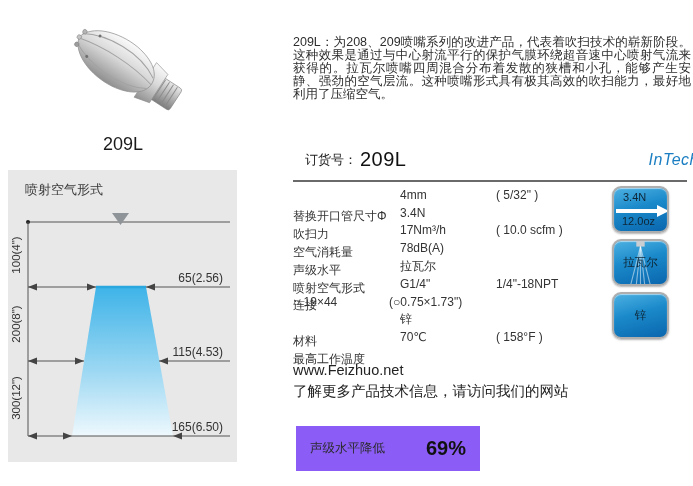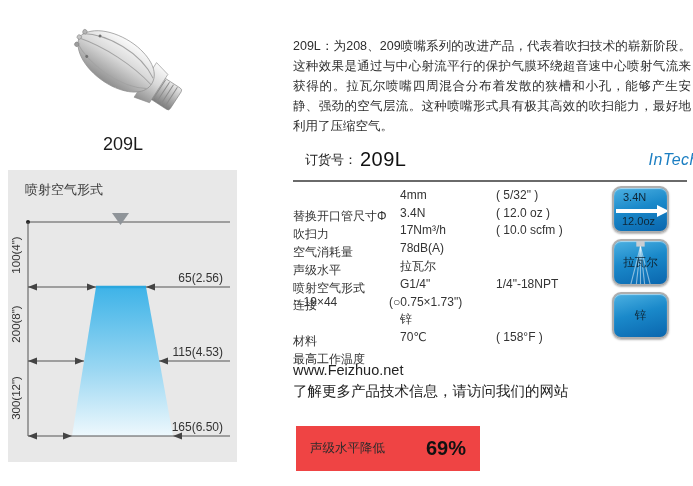--- a/index.html
+++ b/index.html
@@ -14,21 +14,21 @@
 
   .diagram-panel { position:absolute; left:8px; top:170px; width:229px; height:292px;
                    background:#e8e8e8; }
   .diagram-title { position:absolute; left:17px; top:11px; font-size:13px; color:#3a3a3a; }
   .diagram-svg { position:absolute; left:0; top:0; width:229px; height:292px; }
   .diagram-svg text { font-family:"Liberation Sans","DejaVu Sans",sans-serif; }
 
   
   .right-col { position:absolute; left:293px; top:0; width:400px; height:486px; }
   .description { position:absolute; top:36px; left:0; width:398px; font-size:12.5px;
-                 line-height:20px; color:#2d2d2d; text-align:justify; }
+                 line-height:13px; color:#2d2d2d; text-align:justify; }
 
   .order-row { position:absolute; top:148px; left:12px; width:394px; display:flex;
                align-items:center; }
   .order-label { font-size:13px; color:#222; }
   .order-number { font-size:20px; color:#111; margin-left:3px; letter-spacing:0.5px; }
   .brand { margin-left:auto; font-style:italic; font-weight:normal; font-size:16px;
            color:#1b7ec2; letter-spacing:0.5px; }
   .rule { position:absolute; top:180px; left:0; width:394px; border-top:2px solid #6a6a6a; }
 
   .spec-table { position:absolute; top:186px; left:0; width:315px; }
@@ -47,21 +47,21 @@
   .badge-line2 { position:absolute; bottom:4px; left:8px; font-size:11px; }
   .badge-arrow { position:absolute; top:17px; left:2px; }
   .badge-spray { position:absolute; inset:0; }
   .badge-label { position:absolute; inset:0; display:flex; align-items:center;
                  justify-content:center; font-size:11.5px; }
 
   .website { position:absolute; top:360px; left:0; font-size:14.5px; line-height:21px;
              color:#222; }
 
   .stats { position:absolute; top:426px; left:3px; display:flex; gap:12px; }
-  .stat-box { width:184px; height:45px; background:#ef4444; display:flex;
+  .stat-box { width:184px; height:45px; background:#8b5cf6; display:flex;
               align-items:center; justify-content:space-between; padding:0 14px; }
   .stat-label { font-size:12.5px; color:#2b2b2b; }
   .stat-value { font-size:20px; color:#111; font-weight:600; }
 </style>
 </head>
 <body>
 
 <div class="page">
 
   <svg class="product-img" viewBox="0 0 160 128">
@@ -160,21 +160,20 @@
 
     <div class="spec-table">
       <div class="spec-row">
         <span class="spec-label">替换开口管尺寸Φ</span>
         <span class="spec-value">4mm</span>
         <span class="spec-alt">( 5/32" )</span>
       </div>
       <div class="spec-row">
         <span class="spec-label">吹扫力</span>
         <span class="spec-value">3.4N</span>
-        <span class="spec-alt">( 12.0 oz )</span>
       </div>
       <div class="spec-row">
         <span class="spec-label">空气消耗量</span>
         <span class="spec-value">17Nm³/h</span>
         <span class="spec-alt">( 10.0 scfm )</span>
       </div>
       <div class="spec-row">
         <span class="spec-label">声级水平</span>
         <span class="spec-value">78dB(A)</span>
         <span class="spec-alt"></span>

